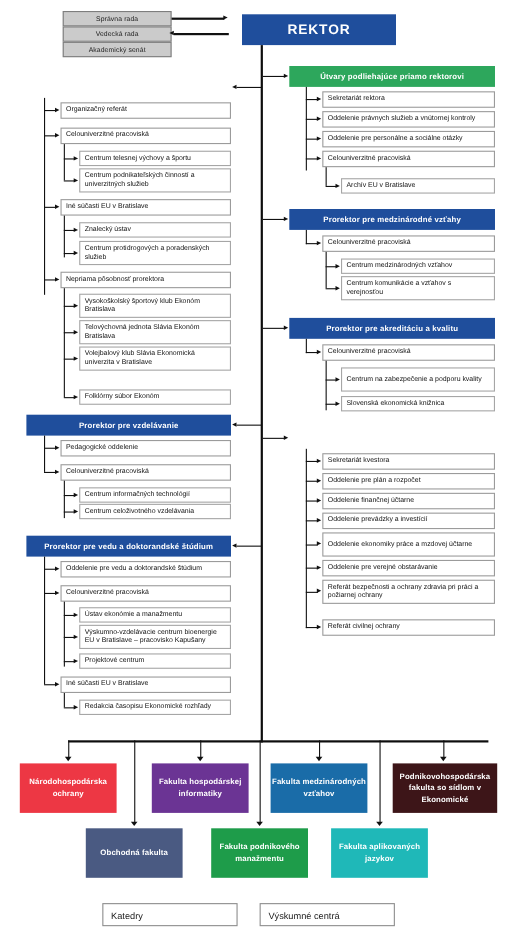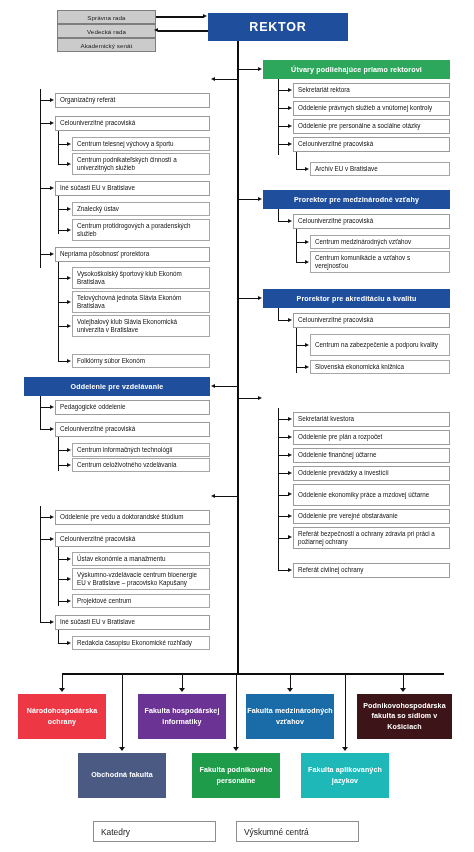--- a/index.html
+++ b/index.html
@@ -19,21 +19,21 @@
     font-size:6.2px; color:#1c1c1c; text-align:center;
     justify-content:center; letter-spacing:.1px;
   }
 
   .hdr {
     background:#1f4e9c; color:#fff; font-weight:bold;
     font-size:7.1px; text-align:center; justify-content:center;
     letter-spacing:.15px;
   }
   .hdr.green { background:#2da75c; }
-  .hdr.rektor { font-size:12.5px; letter-spacing:.8px; }
+  .hdr.rektor { font-size:12.5px; letter-spacing:.8px;margin-left:12px; }
 
   .leaf {
     background:#fff; border:1px solid #9b9b9b;
     font-size:6.3px; color:#111; padding:0 4px;
     line-height:1.35;
   }
   .leaf.l2 { border-color:#a6a6a6; }
 
   .fac {
     color:#fff; font-weight:bold; font-size:7.1px;
@@ -156,21 +156,21 @@
   <div class="ln hln" style="left:58px; top:325.6px; width:10px;"></div>
   <div class="arw r" style="left:67px; top:323.5px;"></div>
 
   <div class="box leaf l2" style="left:72px; top:354px; width:138px; height:14px;">
     <span>Folklórny súbor Ekonóm</span>
   </div>
   <div class="ln hln" style="left:58px; top:360.6px; width:10px;"></div>
   <div class="arw r" style="left:67px; top:358.5px;"></div>
 
   <div class="box hdr" style="left:24px; top:377px; width:186px; height:19px;">
-    <span>Oddelenie pre vzdelávanie</span>
+    <span>Prorektor pre vzdelávanie</span>
   </div>
   <div class="ln hln" style="left:215px; top:385.6px; width:23px;"></div>
   <div class="arw l" style="left:211px; top:383.6px;"></div>
 
   <div class="ln vln" style="left:40px; top:396px; height:33px;"></div>
   <div class="box leaf" style="left:55px; top:400px; width:155px; height:15px;">
     <span>Pedagogické oddelenie</span>
   </div>
   <div class="ln hln" style="left:40px; top:407px; width:11px;"></div>
   <div class="arw r" style="left:50px; top:404.9px;"></div>
@@ -187,20 +187,23 @@
   </div>
   <div class="ln hln" style="left:58px; top:449.6px; width:10px;"></div>
   <div class="arw r" style="left:67px; top:447.5px;"></div>
 
   <div class="box leaf l2" style="left:72px; top:458px; width:138px; height:14px;">
     <span>Centrum celoživotného vzdelávania</span>
   </div>
   <div class="ln hln" style="left:58px; top:464.6px; width:10px;"></div>
   <div class="arw r" style="left:67px; top:462.5px;"></div>
 
+  <div class="box hdr" style="left:24px; top:487px; width:186px; height:19px;">
+    <span>Prorektor pre vedu a doktorandské štúdium</span>
+  </div>
   <div class="ln hln" style="left:215px; top:495.6px; width:23px;"></div>
   <div class="arw l" style="left:211px; top:493.6px;"></div>
 
   <div class="ln vln" style="left:40px; top:506px; height:116px;"></div>
   <div class="box leaf" style="left:55px; top:510px; width:155px; height:15px;">
     <span>Oddelenie pre vedu a doktorandské štúdium</span>
   </div>
   <div class="ln hln" style="left:40px; top:517px; width:11px;"></div>
   <div class="arw r" style="left:50px; top:514.9px;"></div>
 
@@ -399,35 +402,35 @@
   <div class="box fac" style="left:18px; top:694px; width:88px; height:45px; background:#ed3744;">
     <span>Národohospodárska ochrany</span>
   </div>
   <div class="box fac" style="left:246px; top:694px; width:88px; height:45px; background:#1a6ca8;">
     <span>Fakulta medzinárodných vzťahov</span>
   </div>
   <div class="box fac" style="left:138px; top:694px; width:88px; height:45px; background:#6b3494;">
     <span>Fakulta hospodárskej informatiky</span>
   </div>
   <div class="box fac" style="left:357px; top:694px; width:95px; height:45px; background:#3d1518;">
-    <span>Podnikovohospodárska fakulta so sídlom v Košiciach</span>
+    <span>Podnikovohospodárska fakulta so sídlom v Ekonomické</span>
   </div>
 
   <div class="ln vln" style="left:122px; top:673px; height:76px;"></div>
   <div class="arw d" style="left:119px; top:747px;"></div>
   <div class="ln vln" style="left:236px; top:673px; height:76px;"></div>
   <div class="arw d" style="left:233px; top:747px;"></div>
   <div class="ln vln" style="left:345px; top:673px; height:76px;"></div>
   <div class="arw d" style="left:342px; top:747px;"></div>
 
   <div class="box fac" style="left:78px; top:753px; width:88px; height:45px; background:#4a5a82;">
     <span>Obchodná fakulta</span>
   </div>
   <div class="box fac" style="left:192px; top:753px; width:88px; height:45px; background:#1e9c4a;">
-    <span>Fakulta podnikového personálne</span>
+    <span>Fakulta podnikového manažmentu</span>
   </div>
   <div class="box fac" style="left:301px; top:753px; width:88px; height:45px; background:#1fb8b8;">
     <span>Fakulta aplikovaných jazykov</span>
   </div>
 
   <div class="box plain" style="left:93px; top:821px; width:123px; height:21px;">
     <span>Katedry</span>
   </div>
   <div class="box plain" style="left:236px; top:821px; width:123px; height:21px;">
     <span>Výskumné centrá</span>

